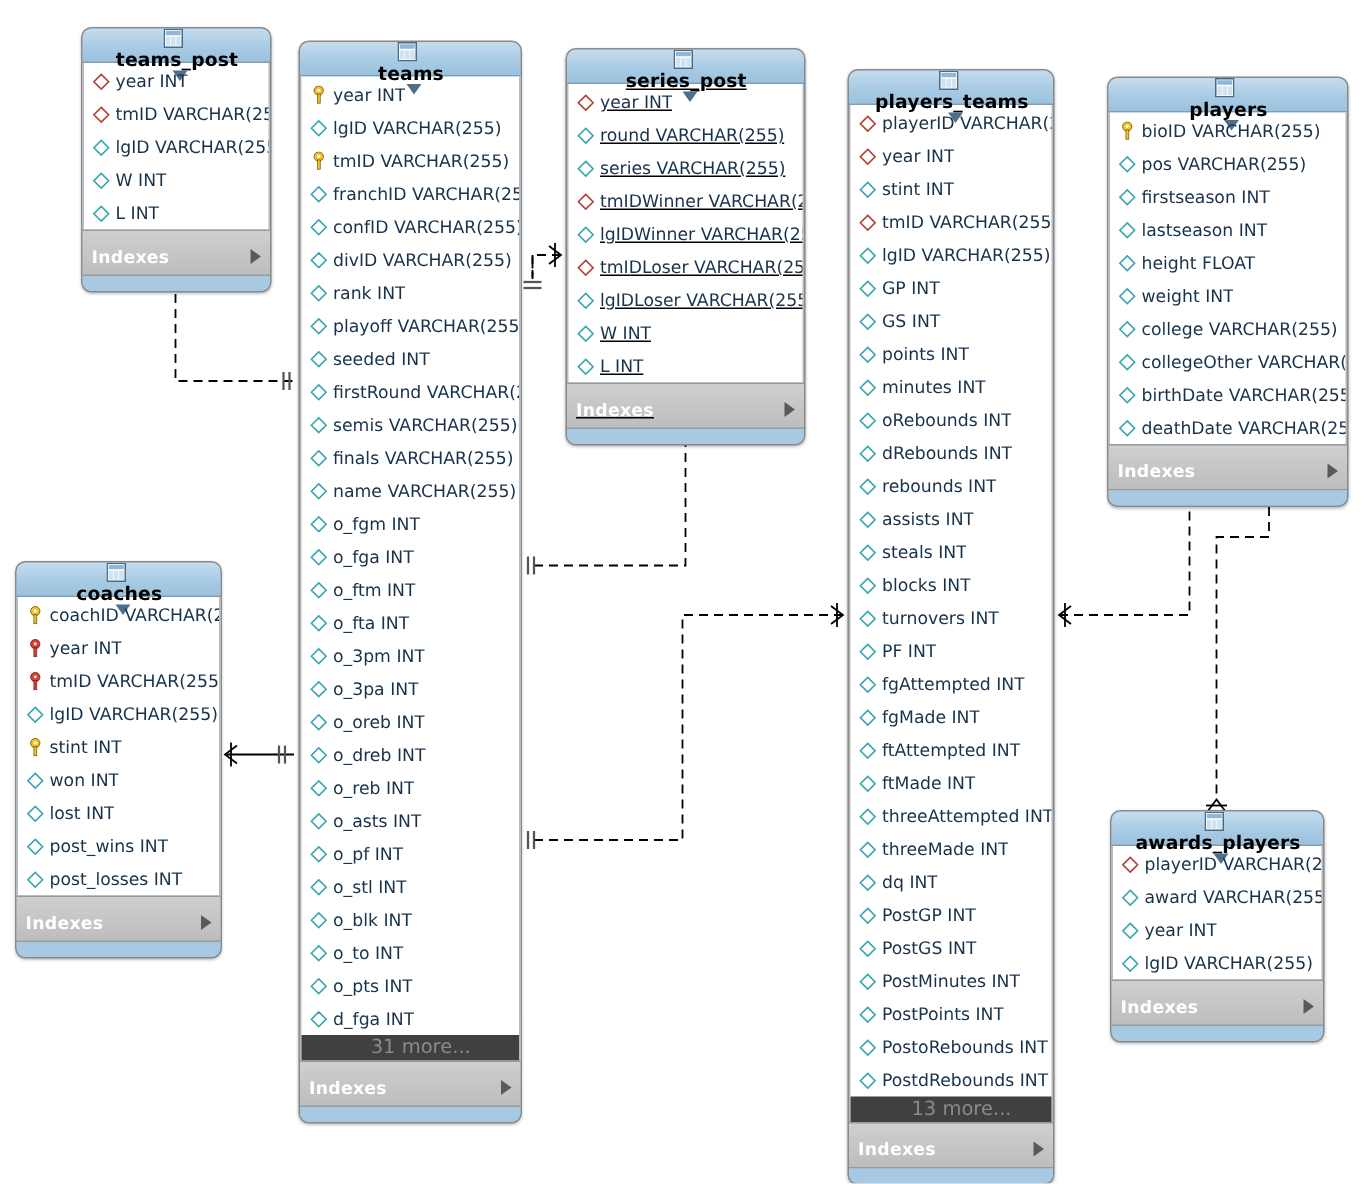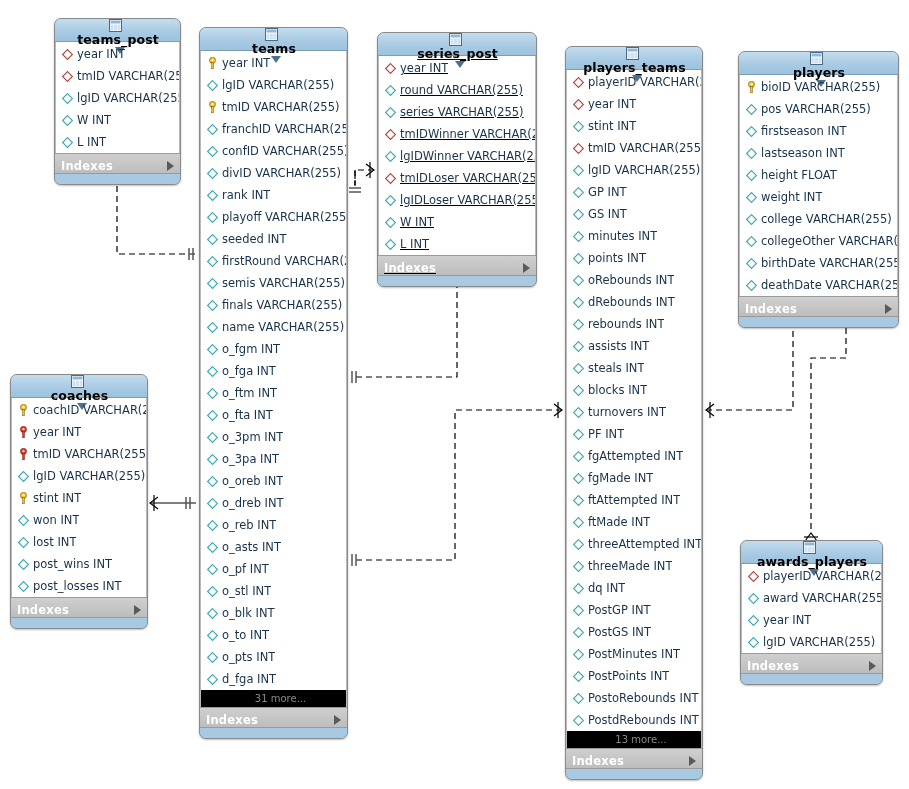--- a/index.html
+++ b/index.html
@@ -87,27 +87,27 @@
     font-size: 11.5px;
     color: #18324a;
     white-space: nowrap;
     overflow: hidden;
   }
   .more-row {
     height: 17px;
     display: flex;
     align-items: center;
     justify-content: center;
-    background: #000000;
-    font-size: 10px;
+    background: #404040;
+    font-size: 13px;
     color: #8a8a8a;
     padding-left: 14px;
   }
   .tb-indexes {
-    height: 21px;
+    height: 31px;
     display: flex;
     align-items: center;
     padding: 4px 6px 0 6px;
     background: linear-gradient(to bottom, #cfcfcf 0%, #bdbdbd 100%);
     border-top: 1px solid #9a9a9a;
     border-bottom: 1px solid #9a9a9a;
     box-sizing: border-box;
     gap: 28px;
   }
   .idx-label {
@@ -578,27 +578,27 @@
           <div class="col-row">
             <svg class="col-mark" viewBox="0 0 13 13">
               <path d="M6.5,1.6 L11.4,6.5 L6.5,11.4 L1.6,6.5 Z" fill="#ffffff" stroke="#3aa7b0" stroke-width="1.1"></path>
             </svg>
             <span class="col-label">GS INT</span>
           </div>
           <div class="col-row">
             <svg class="col-mark" viewBox="0 0 13 13">
               <path d="M6.5,1.6 L11.4,6.5 L6.5,11.4 L1.6,6.5 Z" fill="#ffffff" stroke="#3aa7b0" stroke-width="1.1"></path>
             </svg>
+            <span class="col-label">points INT</span>
+          </div>
+          <div class="col-row">
+            <svg class="col-mark" viewBox="0 0 13 13">
+              <path d="M6.5,1.6 L11.4,6.5 L6.5,11.4 L1.6,6.5 Z" fill="#ffffff" stroke="#3aa7b0" stroke-width="1.1"></path>
+            </svg>
             <span class="col-label">minutes INT</span>
-          </div>
-          <div class="col-row">
-            <svg class="col-mark" viewBox="0 0 13 13">
-              <path d="M6.5,1.6 L11.4,6.5 L6.5,11.4 L1.6,6.5 Z" fill="#ffffff" stroke="#3aa7b0" stroke-width="1.1"></path>
-            </svg>
-            <span class="col-label">points INT</span>
           </div>
           <div class="col-row">
             <svg class="col-mark" viewBox="0 0 13 13">
               <path d="M6.5,1.6 L11.4,6.5 L6.5,11.4 L1.6,6.5 Z" fill="#ffffff" stroke="#3aa7b0" stroke-width="1.1"></path>
             </svg>
             <span class="col-label">oRebounds INT</span>
           </div>
           <div class="col-row">
             <svg class="col-mark" viewBox="0 0 13 13">
               <path d="M6.5,1.6 L11.4,6.5 L6.5,11.4 L1.6,6.5 Z" fill="#ffffff" stroke="#3aa7b0" stroke-width="1.1"></path>

